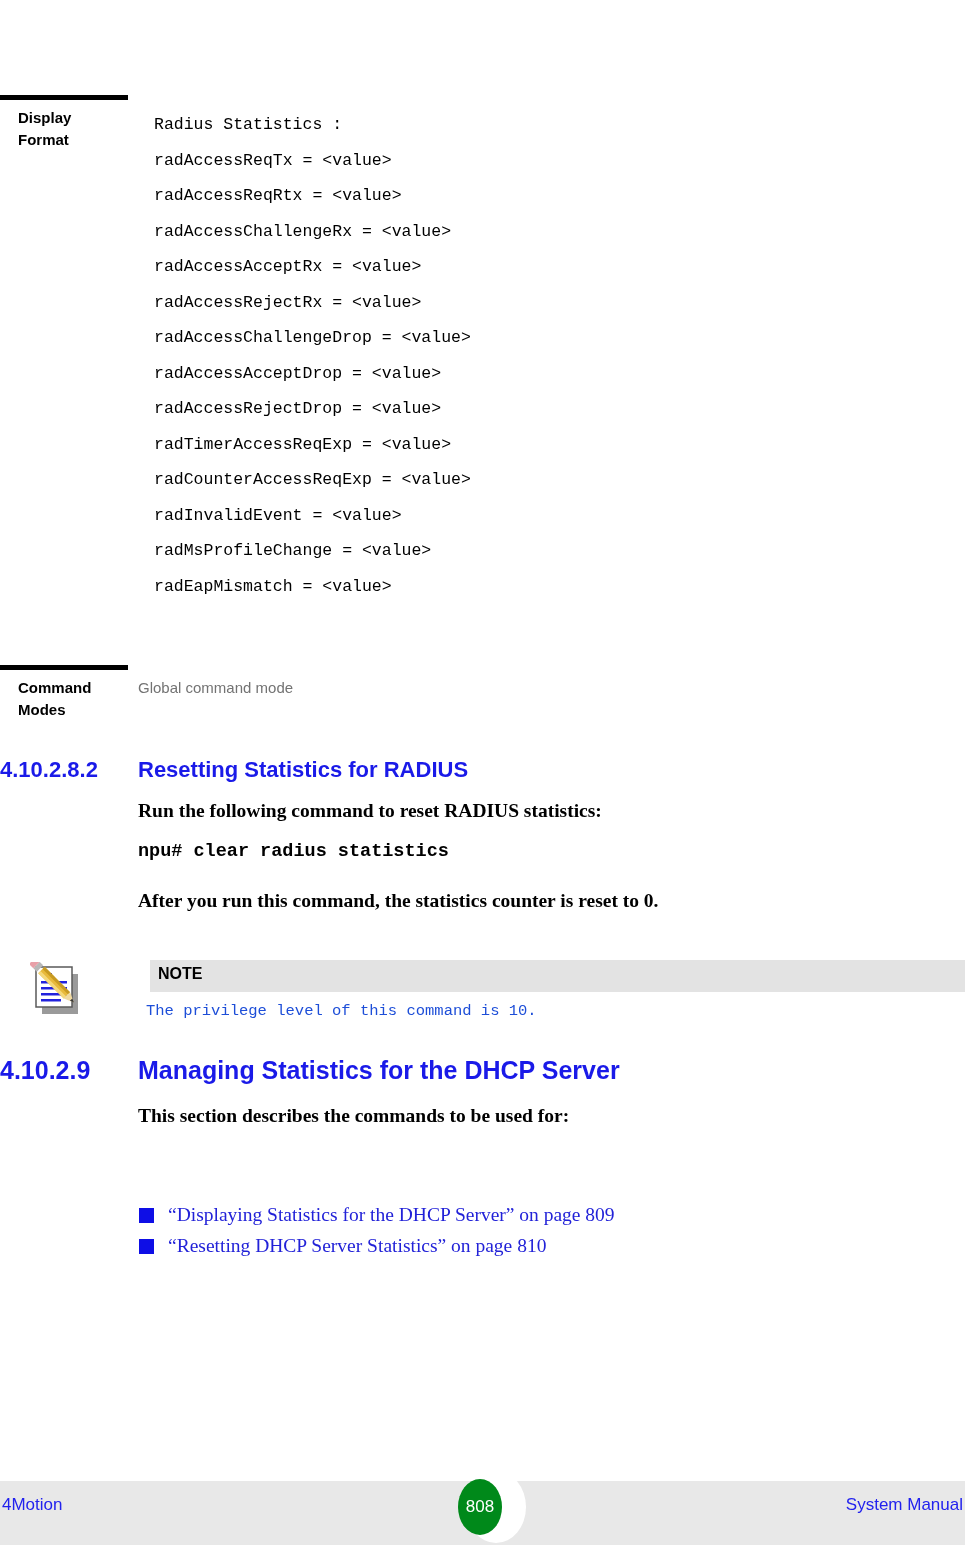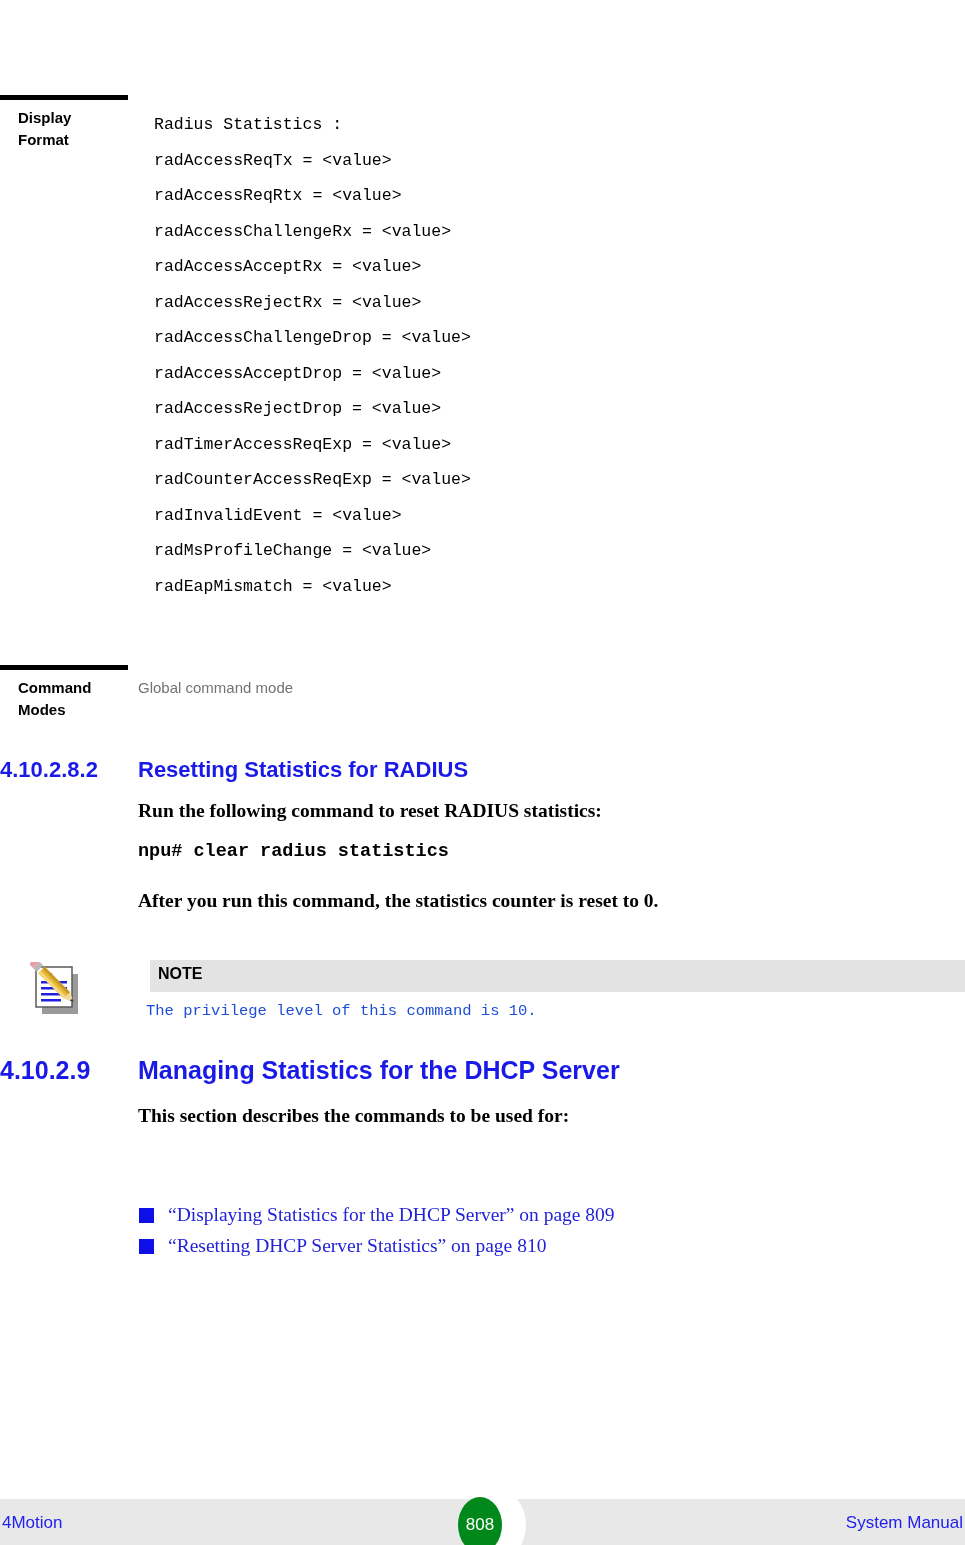--- a/index.html
+++ b/index.html
@@ -210,21 +210,21 @@
     color: #2222D8;
     white-space: nowrap;
   }
 
   
   .page-footer {
     position: absolute;
     left: 0;
     bottom: 0;
     width: 965px;
-    height: 46px;
+    height: 64px;
     background: #E8E8E8;
   }
   .footer-left {
     position: absolute;
     left: 2px;
     top: 14px;
     font-family: "Liberation Sans", sans-serif;
     font-size: 17px;
     color: #2222EE;
   }

